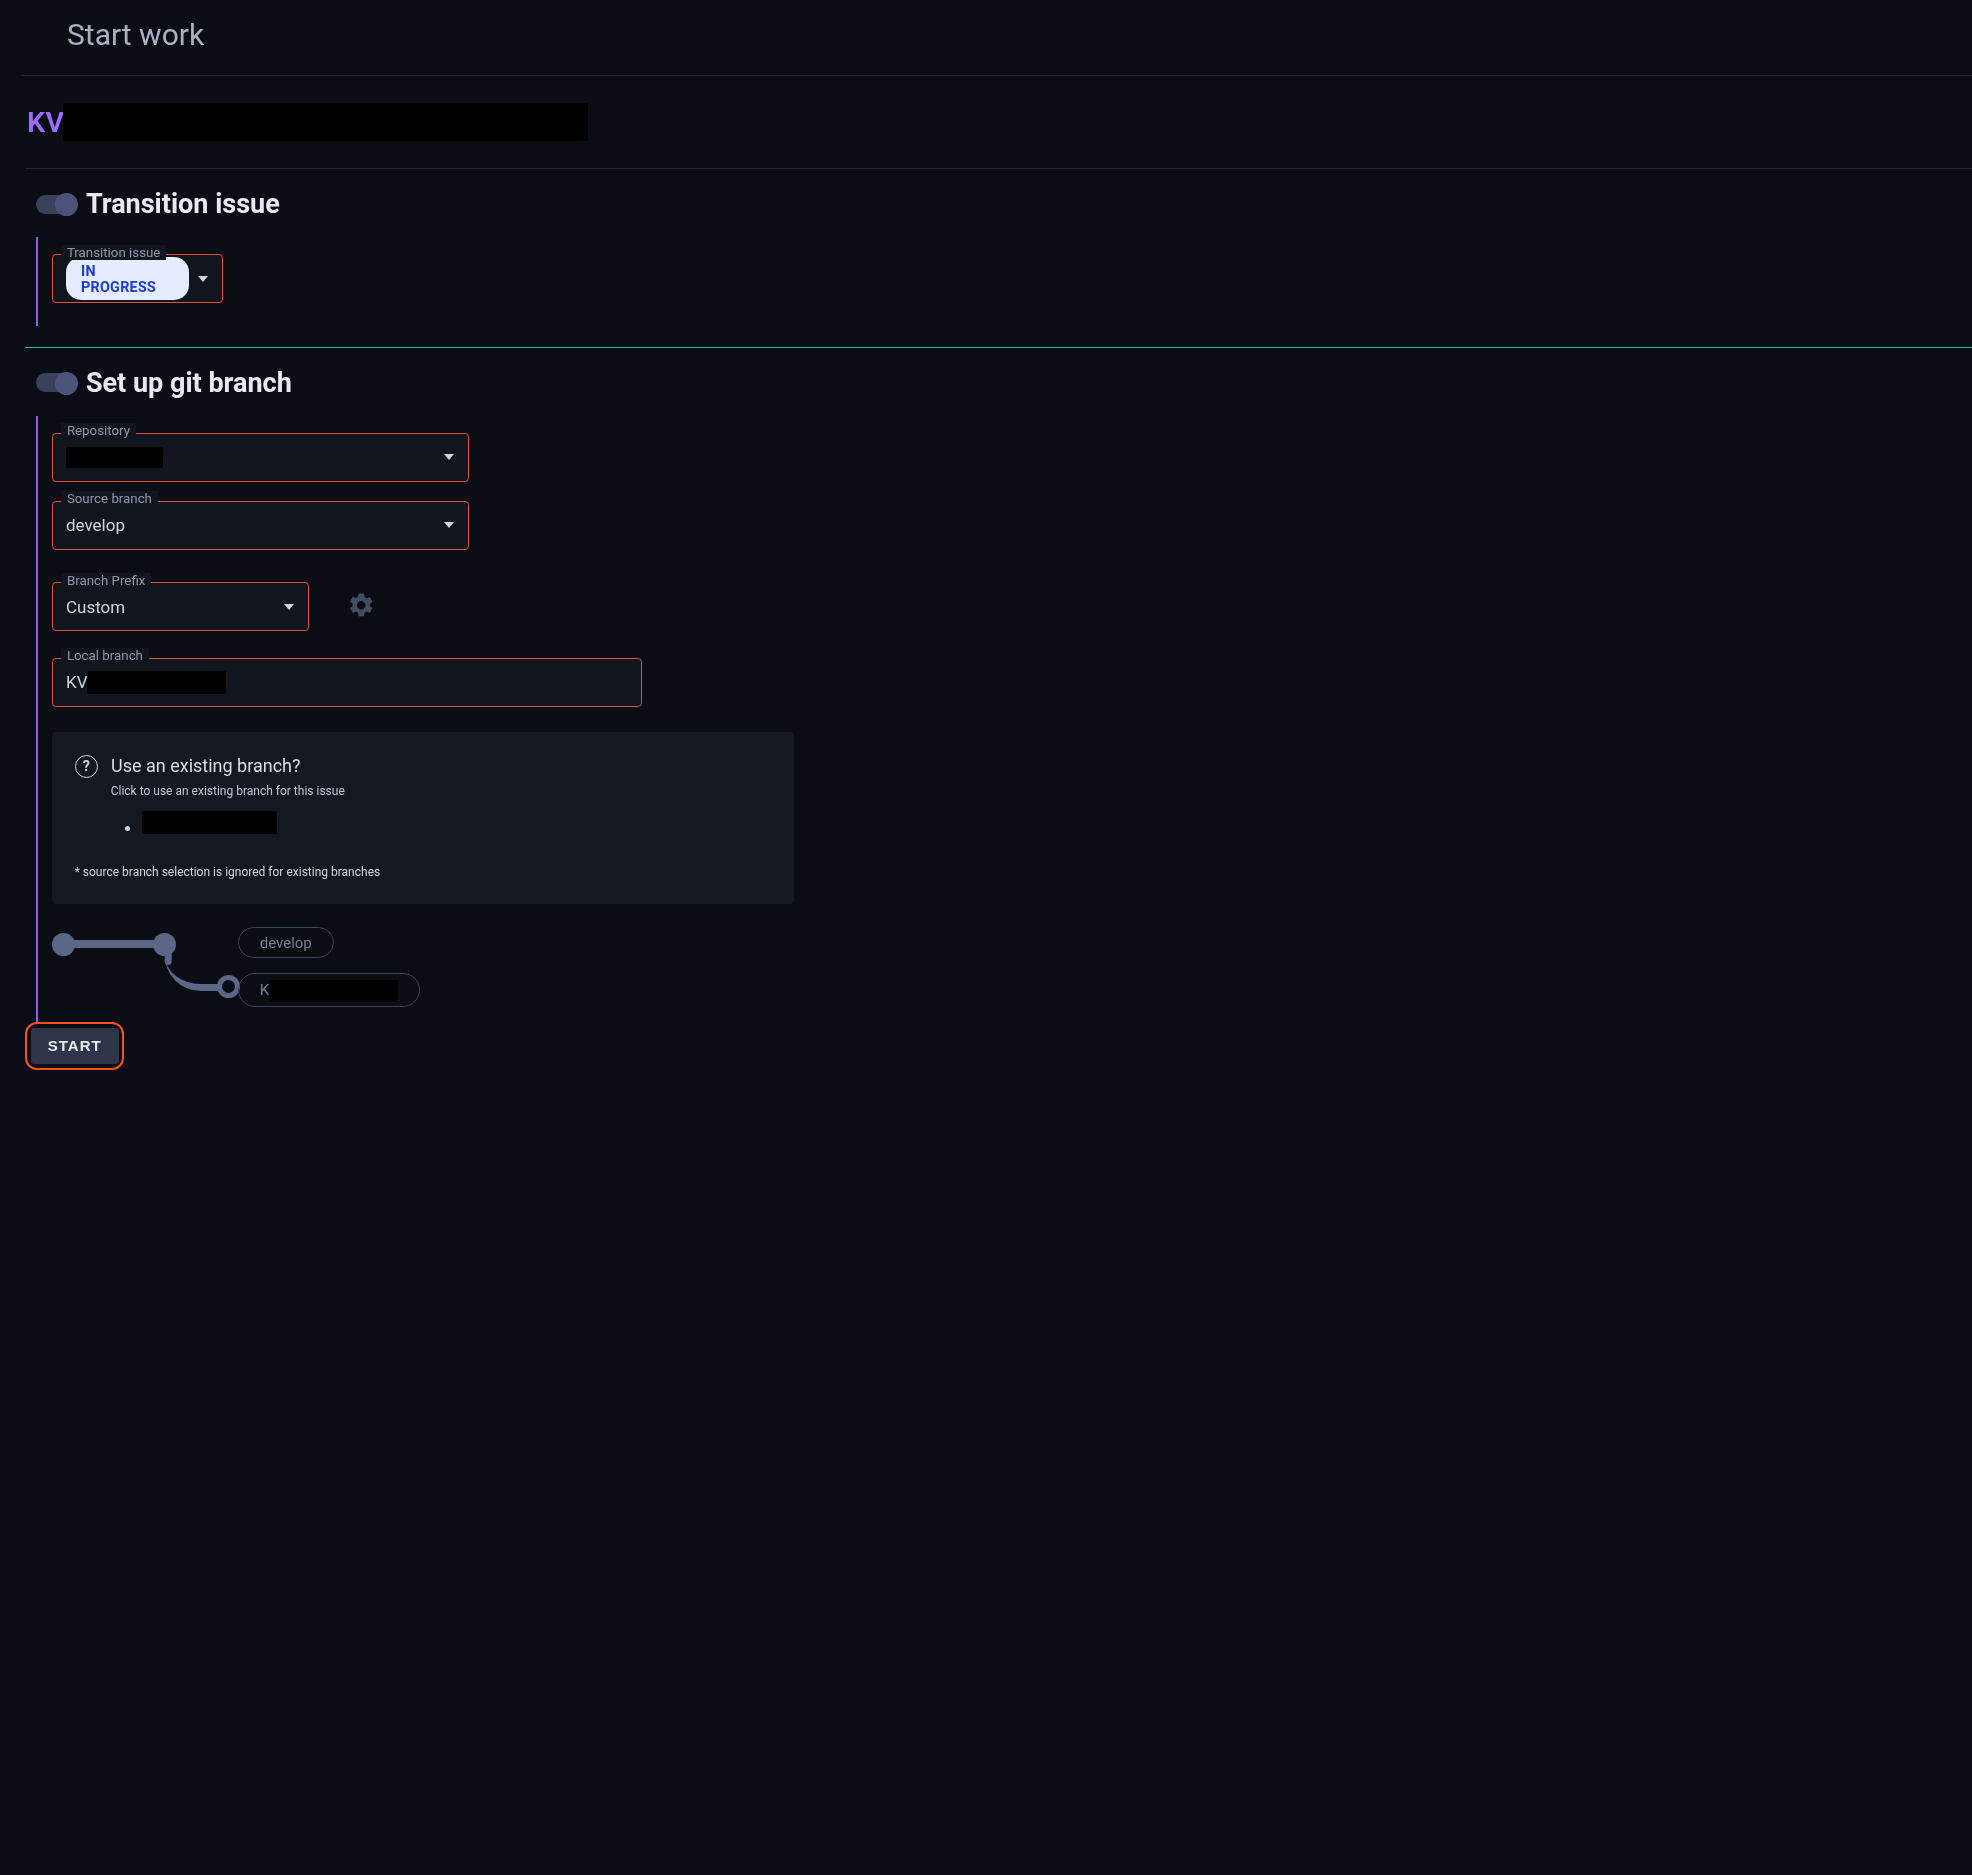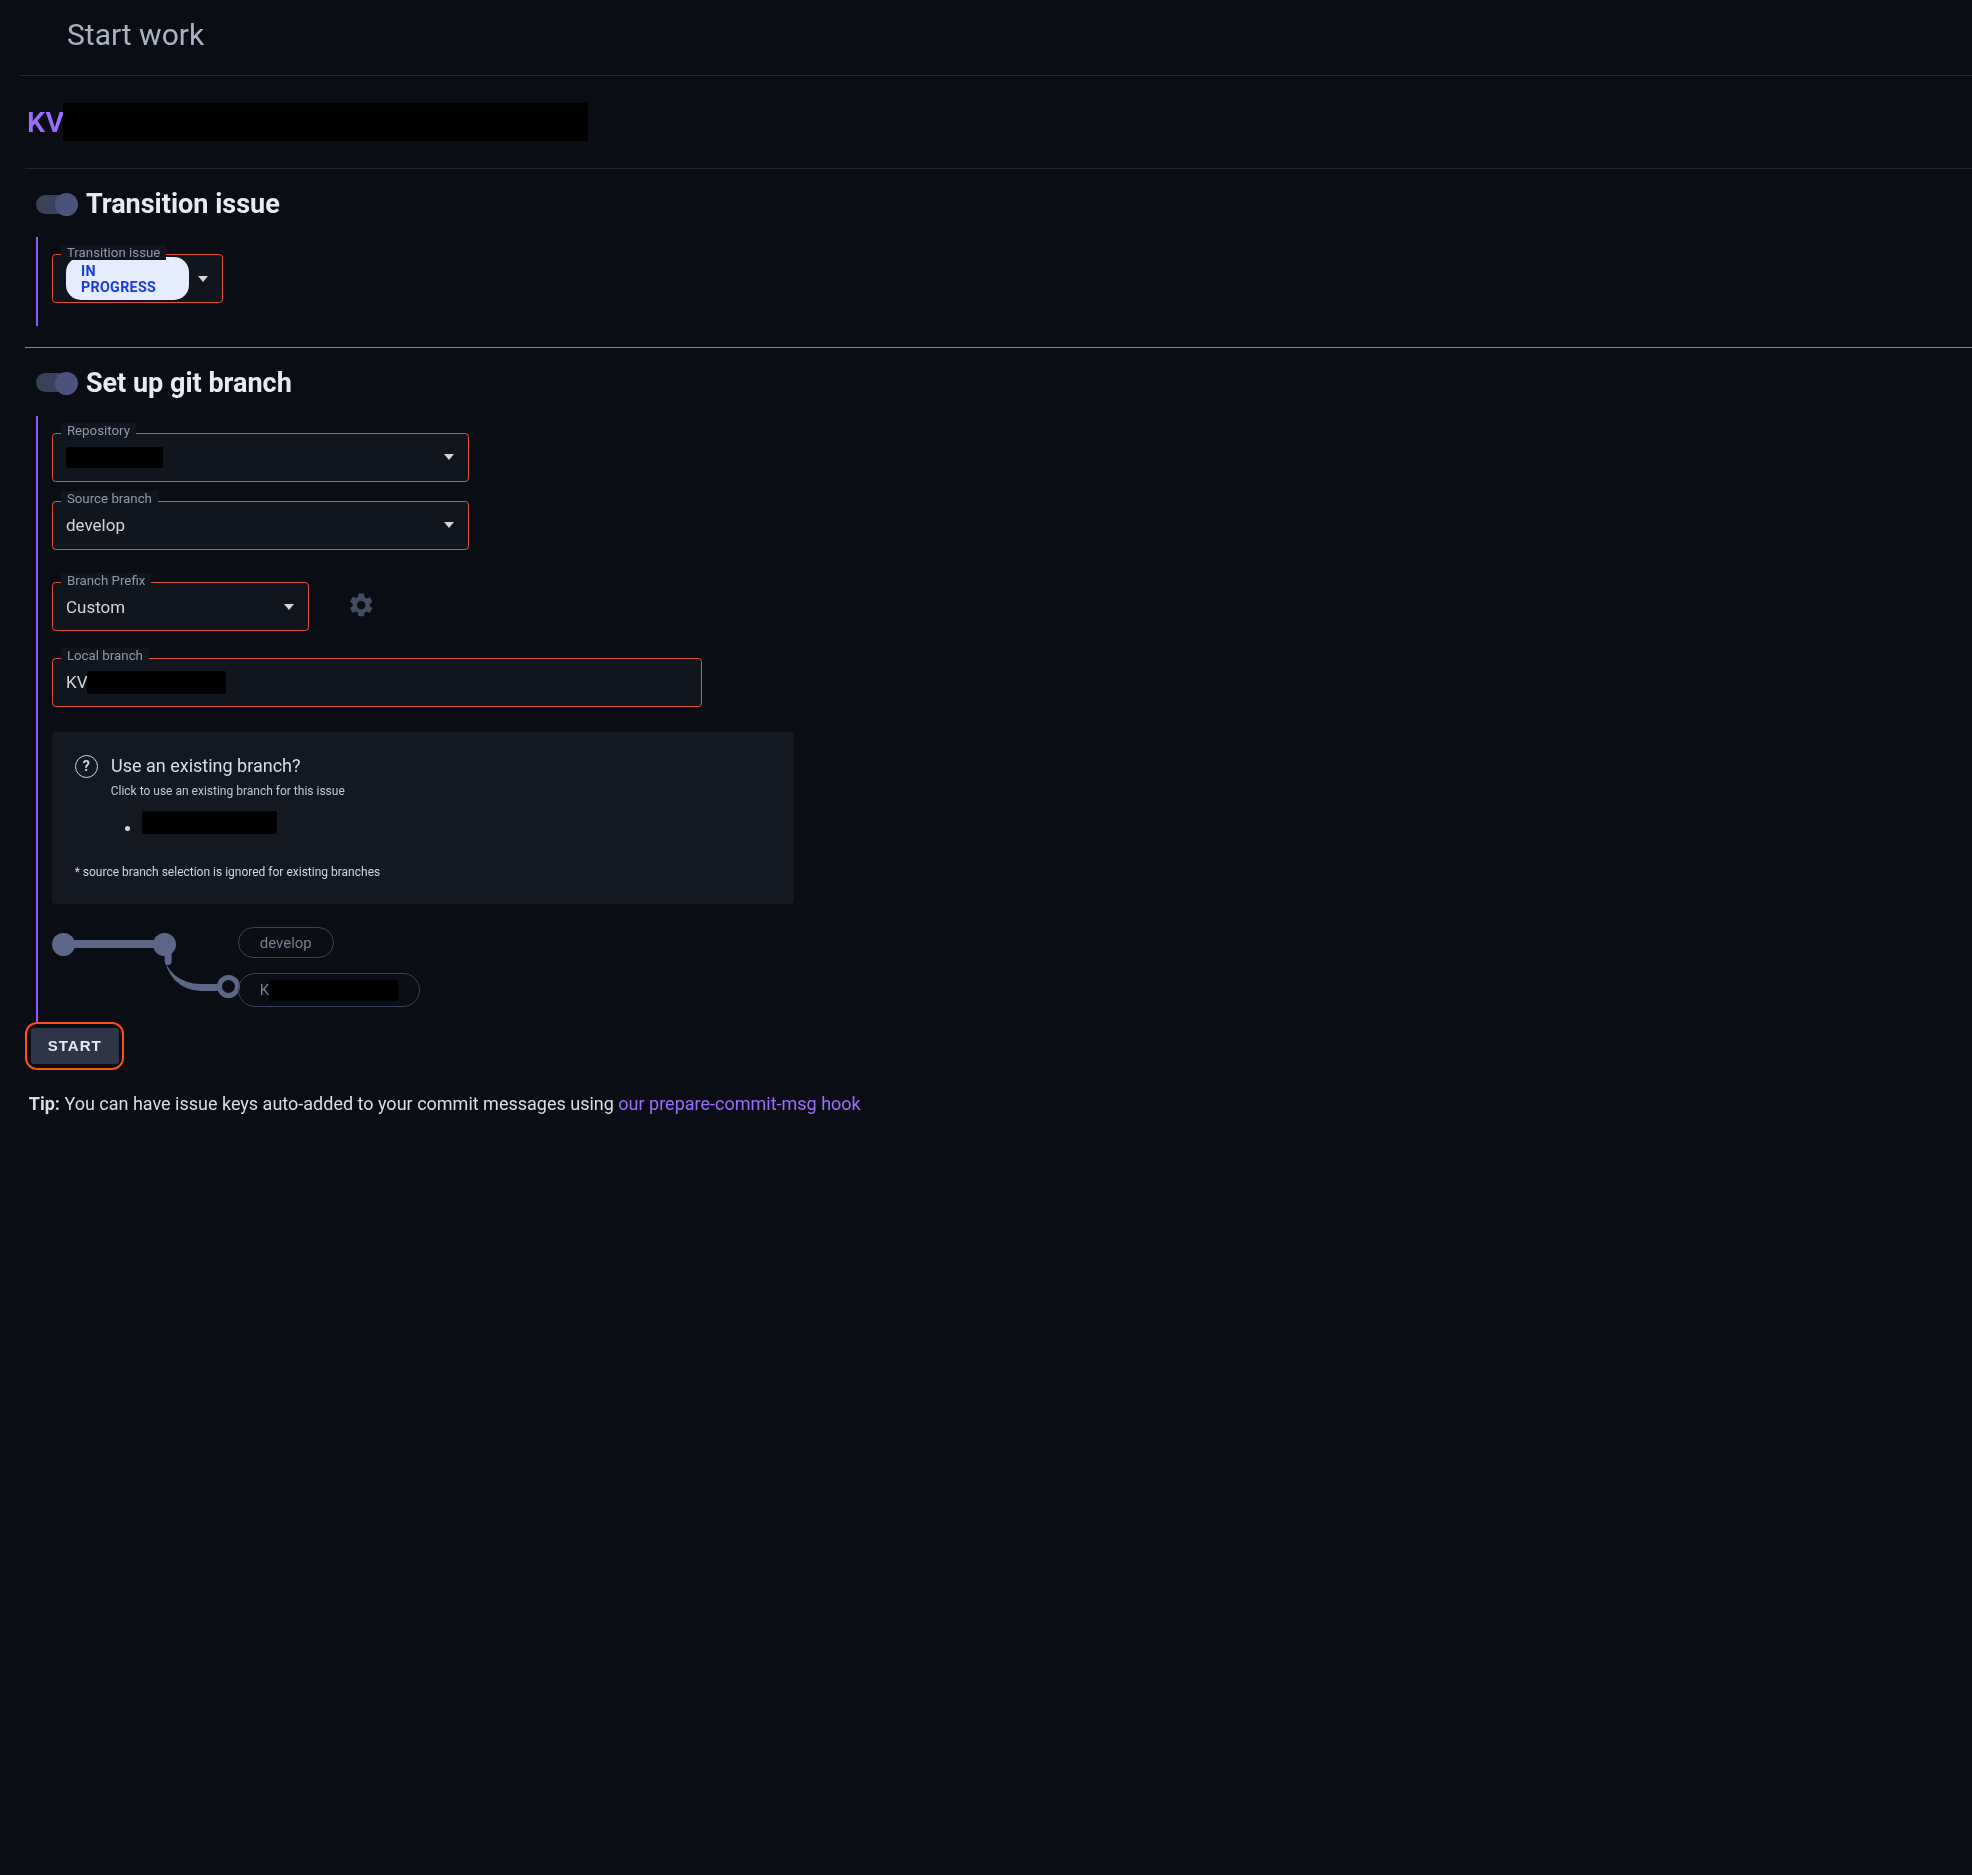--- a/index.html
+++ b/index.html
@@ -120,21 +120,21 @@
   .caret-down {
     width: 0; height: 0;
     border-left: 5.7px solid transparent;
     border-right: 5.7px solid transparent;
     border-top: 6.7px solid #d1d5db;
   }
 
   .w-180 { width: 171px; }
   .w-270 { width: 257px; }
   .w-438 { width: 417px; }
-  .w-668 { width: 650px; }
+  .w-668 { width: 590px; }
 
   .chip {
     display: inline-flex;
     align-items: center;
     background: #e6ecff;
     color: #1a3bd8;
     font-weight: 700;
     font-size: 14.3px;
     letter-spacing: 0.3px;
     border-radius: 15px;
@@ -364,20 +364,17 @@
               <span class="redact redact-pill"></span>
           </div>
         </div>
 
       </div>
 
       <div class="start-btn-wrap">
         <button class="start-btn">START</button>
       </div>
 
-      <div class="tip">
-        <strong>Tip:</strong><span> You can have issue keys auto-added to your commit messages using </span><a href="#">our prepare-commit-msg hook</a>
-      </div>
     </div>
 
   </div>
 </div>
 
 
 </body></html>

